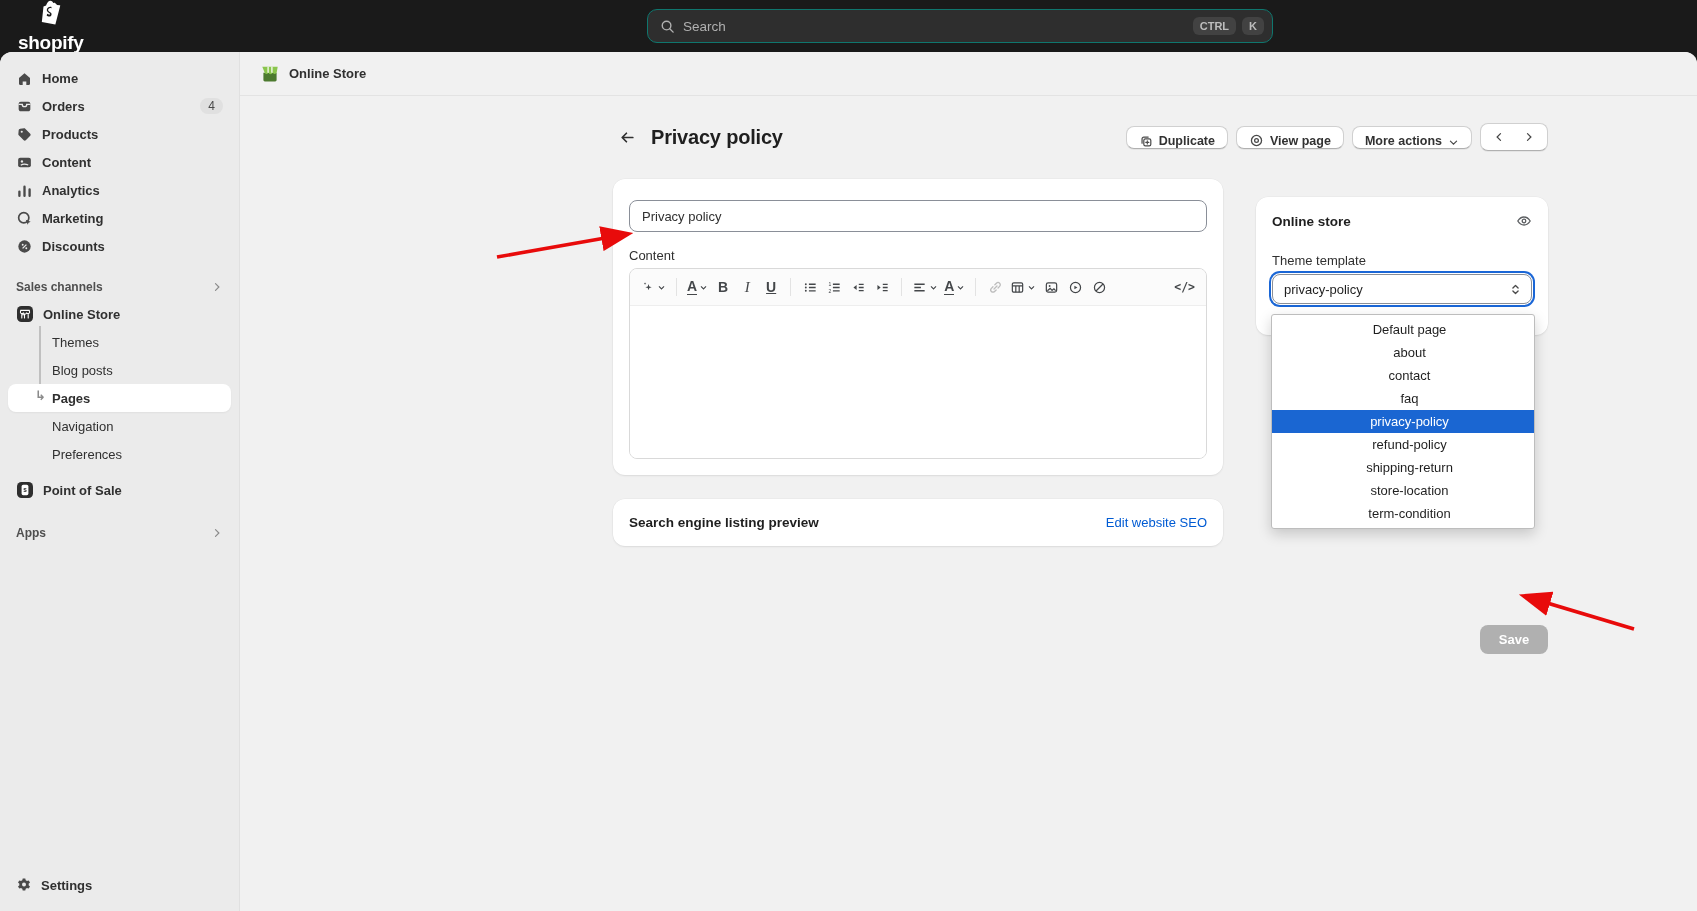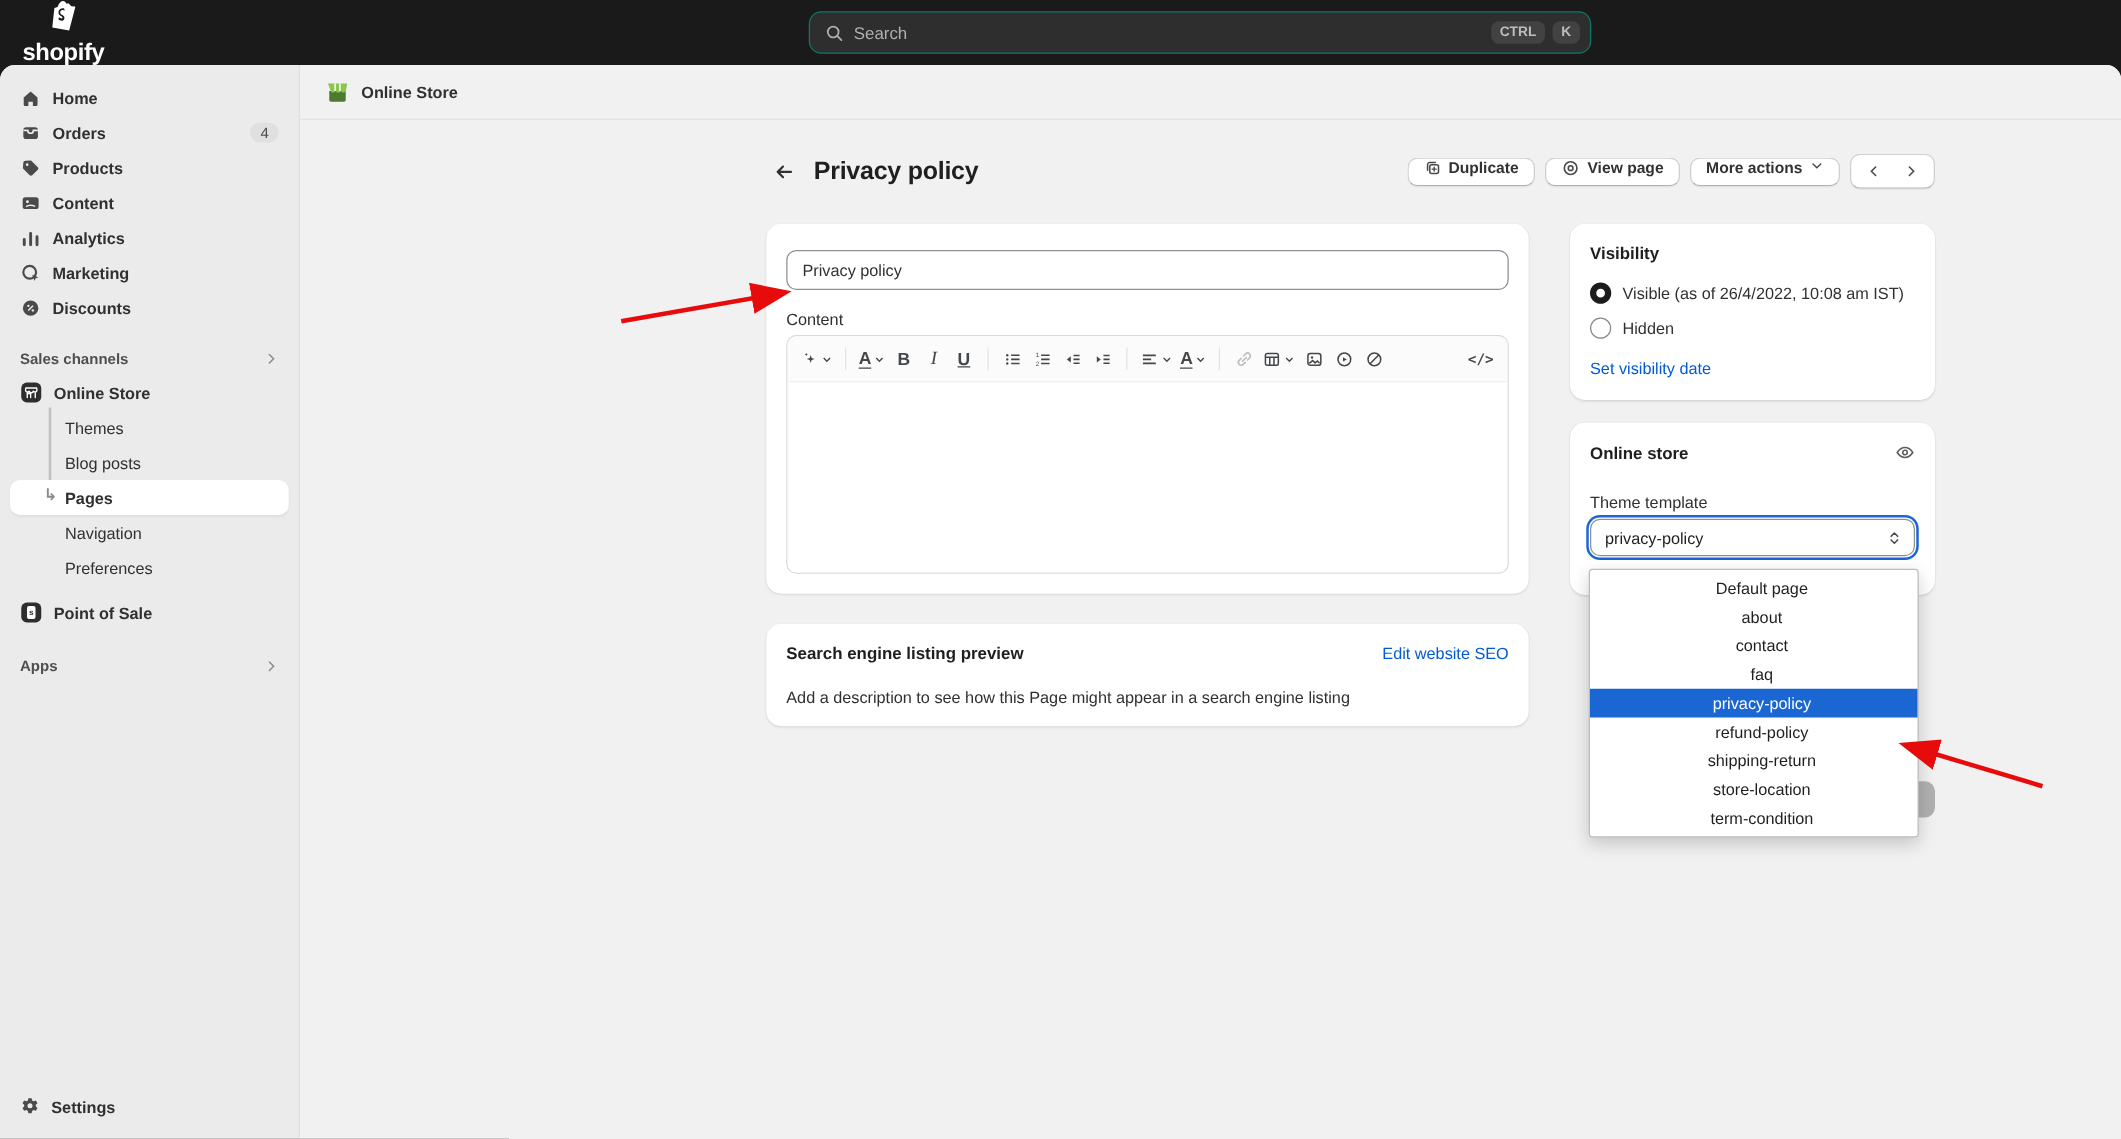--- a/index.html
+++ b/index.html
@@ -35,21 +35,21 @@
   
   .main { flex:1; position:relative; background:#f1f1f1; }
   .crumbbar { height:44px; display:flex; align-items:center; gap:9px; padding-left:20px; border-bottom:1px solid #e3e3e3; font-size:13px; font-weight:600; color:#303030; }
 
   .page { width:935px; margin-left:373px; }
   .page-header { margin-top:27px; display:flex; align-items:center; justify-content:space-between; }
   .ph-left { display:flex; align-items:center; gap:10px; }
   .back-btn { width:28px; height:28px; border-radius:8px; display:flex; align-items:center; justify-content:center; cursor:pointer; color:#303030; background:transparent; border:none; }
   .page-title { font-size:20px; font-weight:700; color:#1f1f1f; letter-spacing:-0.2px; }
   .ph-actions { display:flex; align-items:center; gap:8px; }
-  .btn { display:inline-flex; align-items:flex-start; gap:6px; height:23px; padding:0 12px; background:#fff; border:1px solid #d0d0d0; border-bottom-color:#b0b0b0; border-radius:8px; font-size:12.5px; font-weight:600; color:#323232; cursor:pointer; box-shadow:0 1px 0 rgba(0,0,0,.05); font-family:inherit; }
+  .btn { display:inline-flex; align-items:flex-end; gap:6px; height:23px; padding:0 12px; background:#fff; border:1px solid #d0d0d0; border-bottom-color:#b0b0b0; border-radius:8px; font-size:12.5px; font-weight:600; color:#323232; cursor:pointer; box-shadow:0 1px 0 rgba(0,0,0,.05); font-family:inherit; }
   .btn svg { color:#4a4a4a; }
   .pager { display:inline-flex; align-items:center; gap:18px; padding:0 12px; height:28px; }
 
   .columns { display:flex; align-items:flex-start; gap:33px; margin-top:28px; }
   .col-left { width:610px; }
   .col-right { width:292px; }
 
   .card { background:#fff; border-radius:12px; box-shadow:0 1px 2px rgba(0,0,0,.08), 0 0 0 0.5px rgba(0,0,0,.04); padding:16px; }
   .card-h { font-size:13.5px; font-weight:700; color:#1f1f1f; }
   .field-label { font-size:13px; color:#303030; }
@@ -399,37 +399,24 @@
               </div>
               <div class="editor-area" contenteditable="true" style=""></div>
             </div>
           </div>
 
           <div class="card seo-card">
             <div class="label-row">
               <span class="card-h">Search engine listing preview</span>
               <a class="link">Edit website SEO</a>
             </div>
-            <div class="seo-desc">Add a description to see how this Page might appear in a search engine listing</div>
           </div>
         </div>
 
         <div class="col-right">
-          <div class="card">
-            <div class="card-h">Visibility</div>
-            <div class="radio-row" style="margin-top:16px;">
-              <span class="radio on"></span>
-              <span>Visible (as of 26/4/2022, 10:08 am IST)</span>
-            </div>
-            <div class="radio-row">
-              <span class="radio off"></span>
-              <span>Hidden</span>
-            </div>
-            <a class="link vis-link">Set visibility date</a>
-          </div>
 
           <div class="card os-card">
             <div class="os-head">
               <span class="card-h">Online store</span>
               <svg width="16" height="16" viewBox="0 0 16 16">
                   <path d="M1.8 8C3.5 5.3 5.6 4 8 4s4.5 1.3 6.2 4C12.5 10.7 10.4 12 8 12S3.5 10.7 1.8 8Z" stroke="#5c5f62" stroke-width="1.3" fill="none"></path>
                   <circle cx="8" cy="8" r="1.8" stroke="#5c5f62" stroke-width="1.3" fill="none"></circle>
                 </svg>
             </div>
             <div class="field-label tt-label">Theme template</div>

